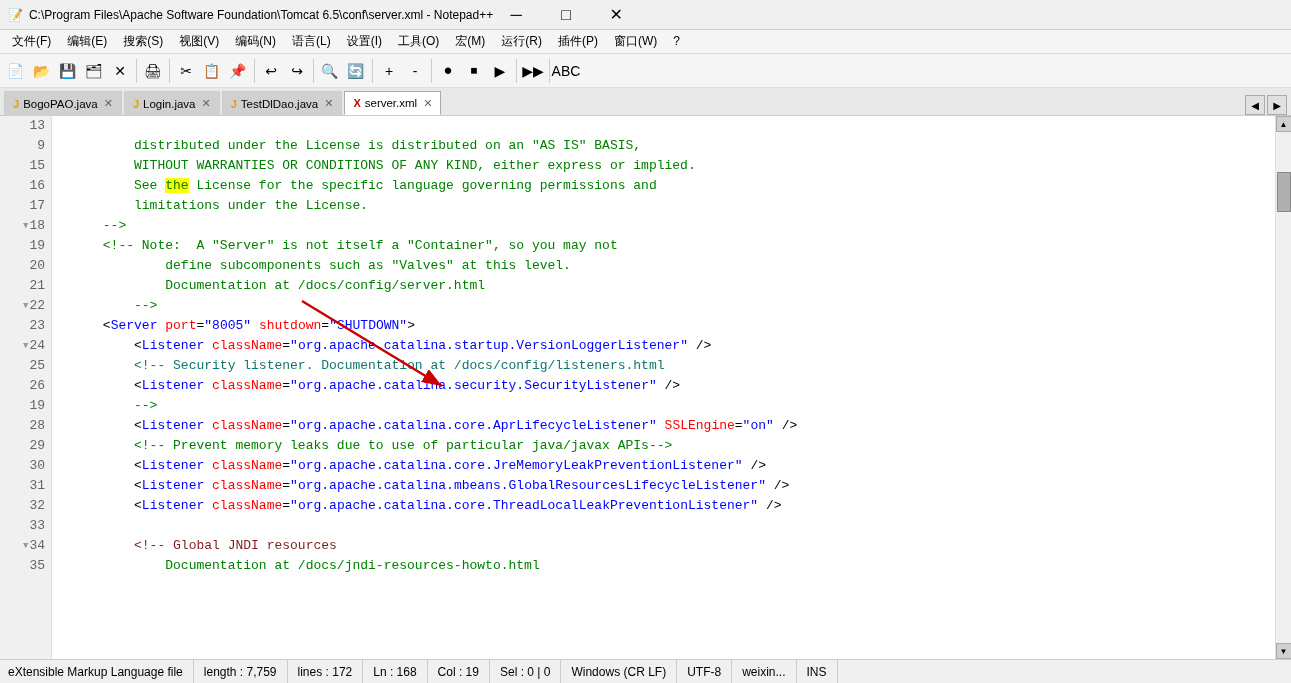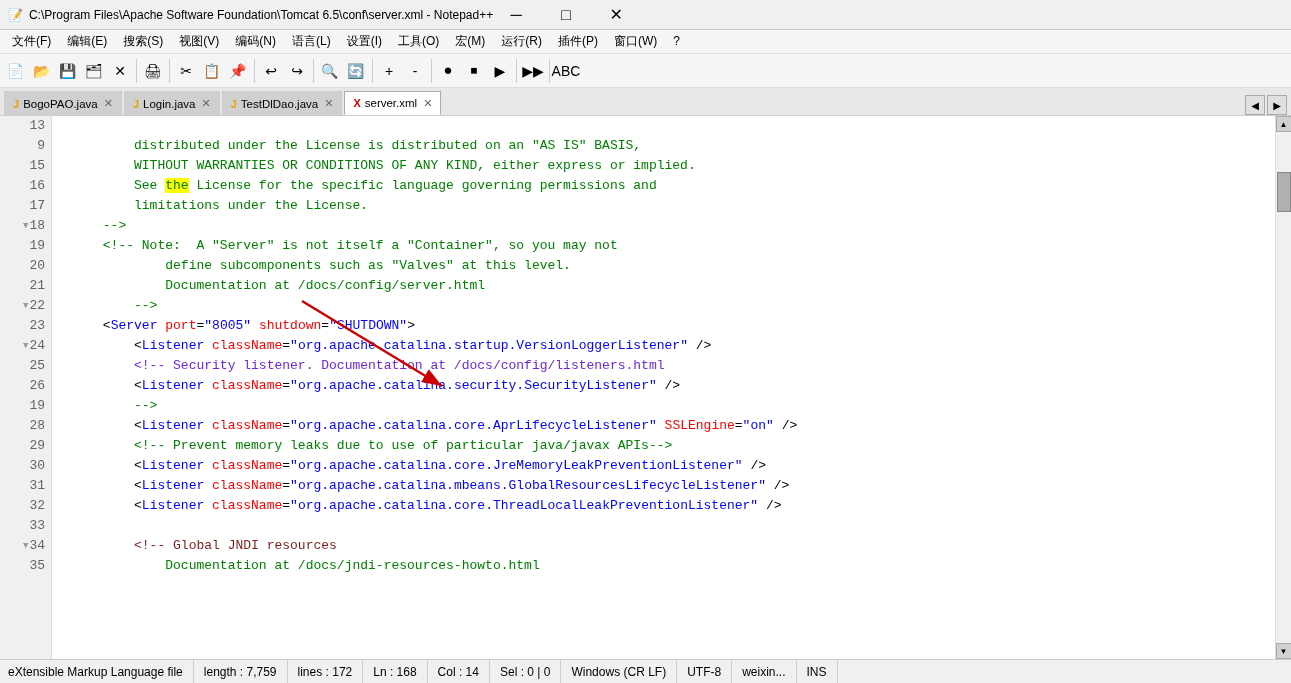--- a/index.html
+++ b/index.html
@@ -330,21 +330,21 @@
 
     <div class="code-line">
       <span style="color:#000">&lt;</span><span style="color:#0000ff">Server</span><span style="color:#000"> </span><span style="color:#ff0000">port</span><span style="color:#000">=</span><span style="color:#0000ff">"8005"</span><span style="color:#000"> </span><span style="color:#ff0000">shutdown</span><span style="color:#000">=</span><span style="color:#0000ff">"SHUTDOWN"</span><span style="color:#000">&gt;</span>
     </div>
 
     <div class="code-line">
       <span style="color:#000">    &lt;</span><span style="color:#0000ff">Listener</span><span style="color:#000"> </span><span style="color:#ff0000">className</span><span style="color:#000">=</span><span style="color:#0000ff">"org.apache.catalina.startup.VersionLoggerListener"</span><span style="color:#000"> /&gt;</span>
     </div>
 
     <div class="code-line">
-      <span style="color:#6d28d9">    &lt;!-- Security listener. Documentation at /docs/config/listeners.html</span>
+      <span style="color:#0f766e">    &lt;!-- Security listener. Documentation at /docs/config/listeners.html</span>
     </div>
 
     <div class="code-line">
       <span style="color:#000">    &lt;</span><span style="color:#0000ff">Listener</span><span style="color:#000"> </span><span style="color:#ff0000">className</span><span style="color:#000">=</span><span style="color:#0000ff">"org.apache.catalina.security.SecurityListener"</span><span style="color:#000"> /&gt;</span>
     </div>
 
     <div class="code-line">
       <span style="color:#008000">    --&gt;</span>
     </div>
 
@@ -398,19 +398,19 @@
     </div>
     <button class="scroll-arrow">▼</button>
   </div>
 </div>
 
 <div id="statusbar">
   <span class="status-section">eXtensible Markup Language file</span>
   <span class="status-section">length : 7,759</span>
   <span class="status-section">lines : 172</span>
   <span class="status-section">Ln : 168</span>
-  <span class="status-section">Col : 14</span>
+  <span class="status-section">Col : 19</span>
   <span class="status-section">Sel : 0 | 0</span>
   <span class="status-section">Windows (CR LF)</span>
   <span class="status-section">UTF-8</span>
   <span class="status-section">weixin...</span>
   <span class="status-section">INS</span>
 </div>
 
 </body></html>

